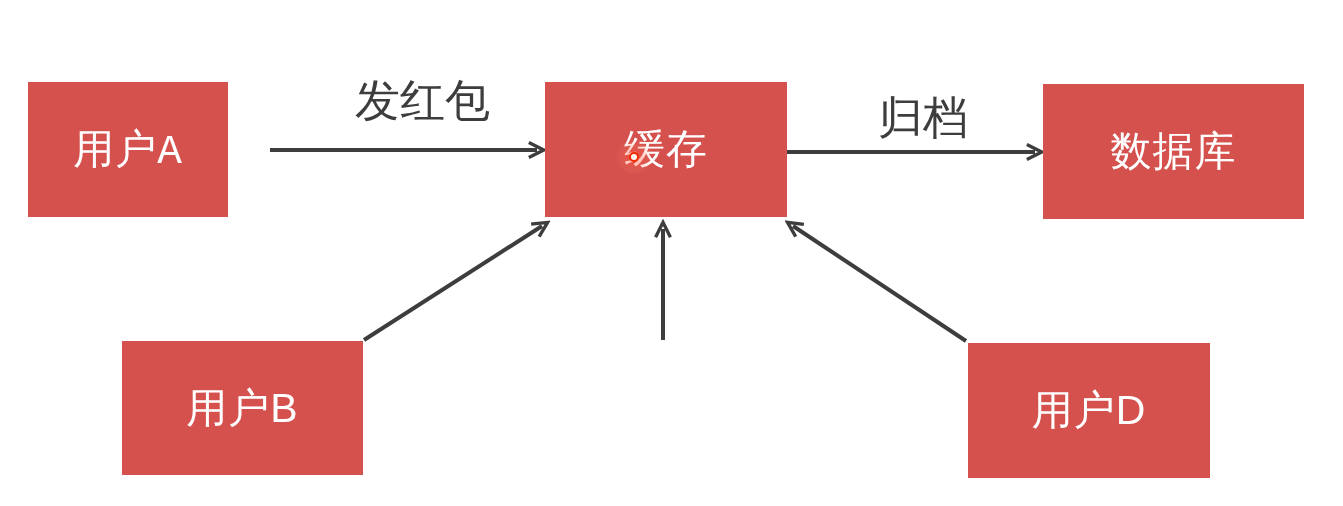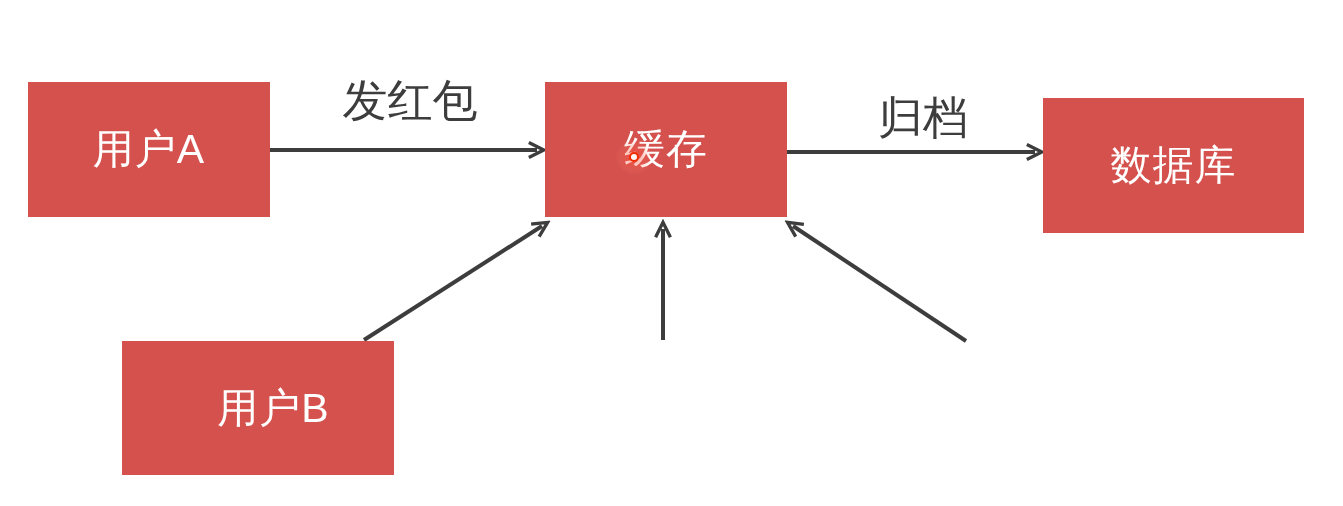--- a/index.html
+++ b/index.html
@@ -26,37 +26,37 @@
     position: absolute;
     background: #d5514e;
     color: #ffffff;
     display: flex;
     align-items: center;
     justify-content: center;
     font-size: 41px;
     letter-spacing: 1px;
     user-select: none;
   }
-  #node-user-a   { left:  28px; top:  82px; width: 242px; height: 135px; }
+  #node-user-a   { left:  28px; top:  82px; width: 200px; height: 135px; font-family: Liberation Mono, monospace; }
   #node-cache    { left: 545px; top:  82px; width: 242px; height: 135px; }
-  #node-database { left:1043px; top:  98px; width: 261px; height: 135px; }
-  #node-user-b   { left: 122px; top: 341px; width: 241px; height: 134px; padding-left: 31px; }
+  #node-database { left:1043px; top:  84px; width: 261px; height: 135px; }
+  #node-user-b   { left: 122px; top: 341px; width: 241px; height: 134px; }
   #node-user-c   { left: 545px; top: 341px; width: 243px; height: 134px; }
   #node-user-d   { left: 968px; top: 343px; width: 242px; height: 135px; }
 
   .edge-label {
     position: absolute;
     color: #3d3d3d;
     font-size: 45px;
     text-align: center;
     line-height: 54px;
     white-space: nowrap;
     user-select: none;
   }
-  #label-send-redpacket { left: 330px; top: 74px; width: 160px; }
+  #label-send-redpacket { left: 330px; top: 74px; width: 160px; text-align: right; }
   #label-archive        { left: 863px; top: 72px; width: 120px; margin-top: 19px; }
 
   .click-glow {
     position: absolute;
     left: 616px; top: 139px;
     width: 36px; height: 36px;
     border-radius: 50%;
     background: radial-gradient(circle,
       rgba(255, 70, 45, 0.50) 0%,
       rgba(255, 95, 70, 0.30) 35%,
@@ -95,20 +95,21 @@
 
   <div class="node" id="node-user-a">用户A</div>
 
   <div class="node" id="node-cache">缓存</div>
 
   <div class="node" id="node-database">数据库</div>
 
   <div class="node" id="node-user-b">用户B</div>
 
 
+  <div class="node" id="node-user-d">用户D</div>
 
   <div class="edge-label" id="label-send-redpacket">发红包</div>
 
   <div class="edge-label" id="label-archive">归档</div>
 
   <div class="click-glow"></div>
   <div class="click-ring"></div>
 
 </div>
 

